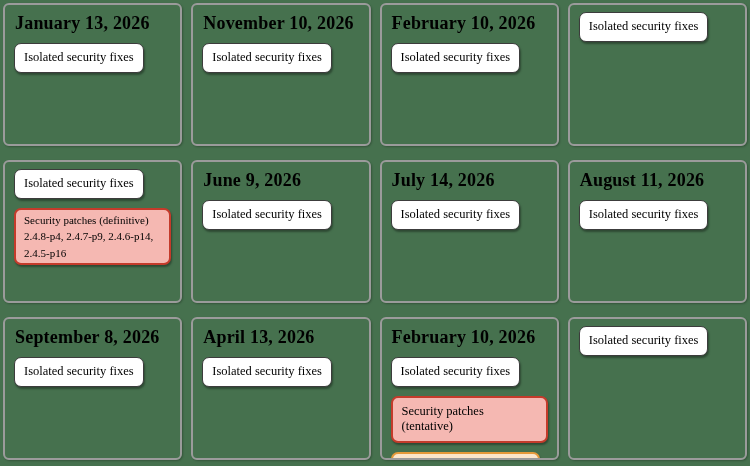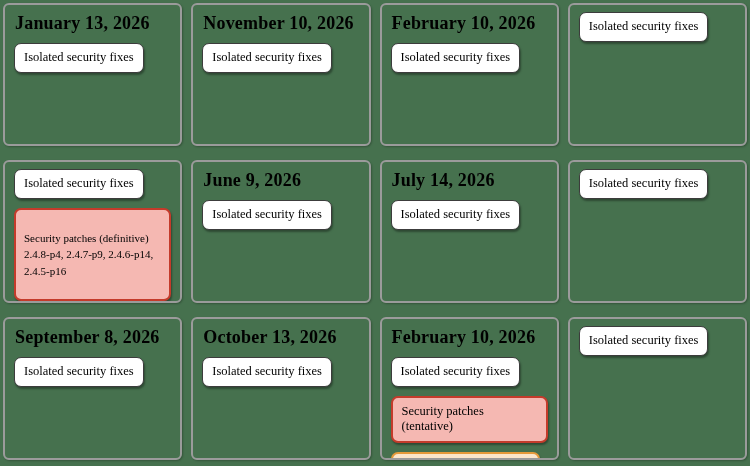--- a/index.html
+++ b/index.html
@@ -59,21 +59,21 @@
     background: var(--pink-bg, #f5b8b2);
     border: 2px solid var(--pink-border, #c43b2b);
   }
   .badge.orange {
     background: var(--orange-bg, #fbe6cb);
     border: 2px solid var(--orange-border, #e59a3a);
   }
   .badge.two-line {
     font-size: 11px;
     line-height: 1.5;
-    padding: 20px 8px;
+    padding: 2px 8px;
   }
   .badge .sub {
     display: block;
   }
 </style>
 </head>
 <body style="--page-bg: #46714e; --cell-border: #9b9b9b; --white-bg: #ffffff; --white-border: #3c3c3c; --pink-bg: #f5b8b2; --pink-border: #c43b2b; --orange-bg: #fbe6cb; --orange-border: #e59a3a; --green-bg: #daeed2; --green-border: #7fb86a;">
 
 <main class="grid" id="calendar">
     <section class="cell">
@@ -97,28 +97,29 @@
     </section>
     <section class="cell">
       <h2 class="title">June 9, 2026</h2>
       <div class="badge white"><span>Isolated security fixes</span></div>
     </section>
     <section class="cell">
       <h2 class="title">July 14, 2026</h2>
       <div class="badge white"><span>Isolated security fixes</span></div>
     </section>
     <section class="cell">
+      <h2 class="title">August 11, 2026</h2>
       <div class="badge white"><span>Isolated security fixes</span></div>
     </section>
     <section class="cell">
       <h2 class="title">September 8, 2026</h2>
       <div class="badge white"><span>Isolated security fixes</span></div>
     </section>
     <section class="cell">
-      <h2 class="title">October 13, 2026</h2>
+      <h2 class="title">April 13, 2026</h2>
       <div class="badge white"><span>Isolated security fixes</span></div>
     </section>
     <section class="cell">
       <h2 class="title">February 10, 2026</h2>
       <div class="badge white"><span>Isolated security fixes</span></div>
       <div class="badge pink"><span>Security patches (tentative)</span></div>
       <div class="badge orange"><span>Beta patch (2.4.10-beta1)</span></div>
     </section>
     <section class="cell">
       <div class="badge white"><span>Isolated security fixes</span></div>

